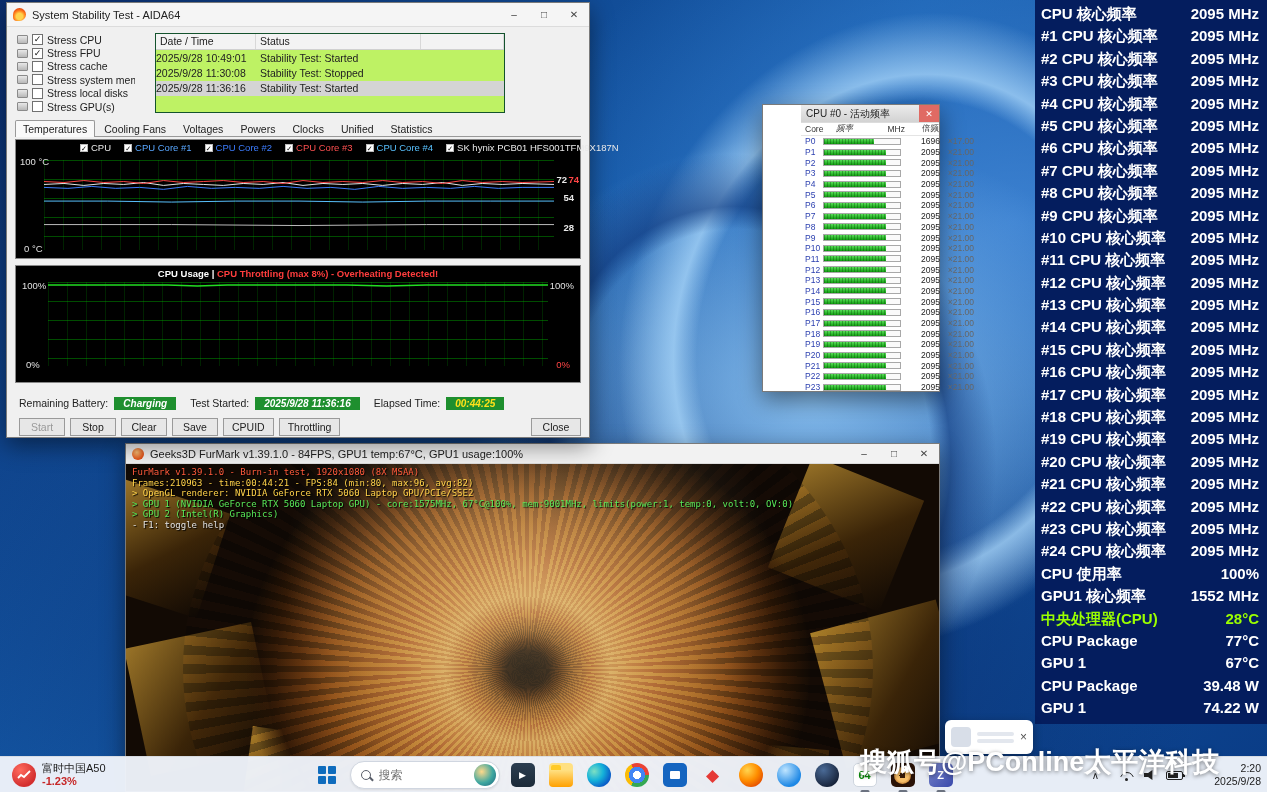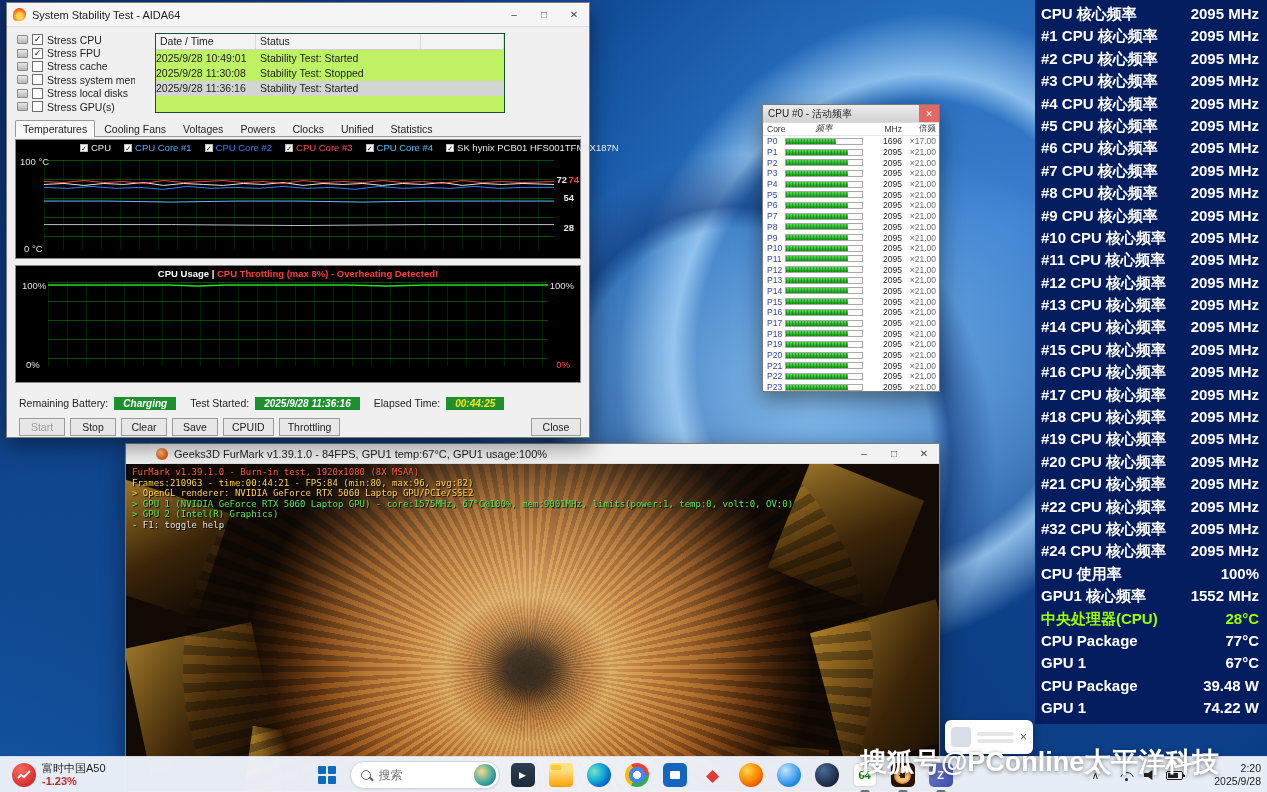--- a/index.html
+++ b/index.html
@@ -91,38 +91,38 @@
     padding:1px 9px;margin:0 14px 0 6px;font-style:italic;}
   .badge.elapsed{color:#ffe11a;margin-right:0;}
 
   .btnrow{position:absolute;left:12px;right:8px;top:414px;height:19px;display:flex;align-items:center;}
   .btn{height:18px;min-width:46px;padding:0 8px;margin-right:5px;background:#e7e7e7;
     border:1px solid #9a9a9a;font-size:10.5px;color:#222;display:flex;align-items:center;justify-content:center;}
   .btn.disabled{color:#9a9a9a;}
   .btn.close-btn{margin-left:auto;margin-right:0;min-width:50px;}
 
   
-  .cpuwin{left:762px;top:104px;width:178px;height:288px;background:#fff;z-index:20;}
+  .cpuwin{left:762px;top:104px;width:178px;height:288px;background:#fff;z-index:20;padding-left:38px;}
   .cpuwin .tbar{height:18px;font-size:10px;background:linear-gradient(#ececec,#d2d2d2);padding-left:5px;}
   .cpuwin .closebtn{margin-left:auto;width:20px;height:100%;background:#e06a63;color:#fff;
     display:flex;align-items:center;justify-content:center;font-size:9px;}
   .corehead{display:flex;height:13px;align-items:center;font-size:8.5px;color:#333;border-bottom:1px solid #e4e4e4;}
   .corerow{display:flex;height:10.7px;align-items:center;font-size:8.5px;}
   .cc{width:22px;flex:0 0 auto;padding-left:4px;color:#2b3faf;}
   .cbar{width:78px;flex:0 0 auto;height:7px;border:1px solid #a8a8a8;background:#fafafa;margin-right:3px;}
   .cbar .fill{height:100%;background:
       repeating-linear-gradient(90deg, rgba(0,70,0,.35) 0 1px, rgba(0,0,0,0) 1px 3px),
       linear-gradient(180deg,#5ae05a,#0f9b0f);}
   .cmhz{width:36px;flex:0 0 auto;text-align:right;color:#222;}
   .cmult{width:34px;flex:0 0 auto;text-align:right;color:#666;}
   .corehead .cmhz,.corehead .cmult{color:#333;}
   .corehead .freqh{width:78px;text-align:center;margin-right:3px;font-style:italic;}
 
   
-  .furwin{left:125px;top:443px;width:815px;height:349px;z-index:10;padding-left:24px;}
+  .furwin{left:125px;top:443px;width:815px;height:349px;z-index:10;}
   .furwin .tbar{height:20px;background:#f2f2f2;}
   .furico{width:12px;height:12px;margin-right:6px;border-radius:50%;
     background:radial-gradient(circle at 40% 35%, #ffc277, #e04810 75%);}
   .furcontent{position:absolute;left:0;right:0;top:20px;bottom:0;background:#120a04;overflow:hidden;}
   .cube{position:absolute;background:linear-gradient(135deg,#9a7428,#3a2408 55%,#120a04);}
   .fur-donut{position:absolute;left:57px;top:-100px;width:690px;height:610px;border-radius:50%;
     background:radial-gradient(closest-side,
       #0e0802 0%, #1c1006 6%, #4a2a0e 9%, #8a5a26 13%, #b87c3a 18%, #cfa05c 24%,
       #c8904a 30%, #b87a36 38%, #a06426 48%, #7c4818 58%, #542e0e 66%, #2e1806 74%,
       rgba(18,10,4,0) 82%);}
@@ -336,21 +336,21 @@
         <span class="l" data-name="sensor-label">#21 CPU 核心频率</span>
         <span class="v" data-name="sensor-value">2095 MHz</span>
       </div>
 
       <div class="sensor-row" data-name="sensor-row">
         <span class="l" data-name="sensor-label">#22 CPU 核心频率</span>
         <span class="v" data-name="sensor-value">2095 MHz</span>
       </div>
 
       <div class="sensor-row" data-name="sensor-row">
-        <span class="l" data-name="sensor-label">#32 CPU 核心频率</span>
+        <span class="l" data-name="sensor-label">#23 CPU 核心频率</span>
         <span class="v" data-name="sensor-value">2095 MHz</span>
       </div>
 
       <div class="sensor-row" data-name="sensor-row">
         <span class="l" data-name="sensor-label">#24 CPU 核心频率</span>
         <span class="v" data-name="sensor-value">2095 MHz</span>
       </div>
 
       <div class="sensor-row" data-name="sensor-row">
         <span class="l" data-name="sensor-label">CPU 使用率</span>

